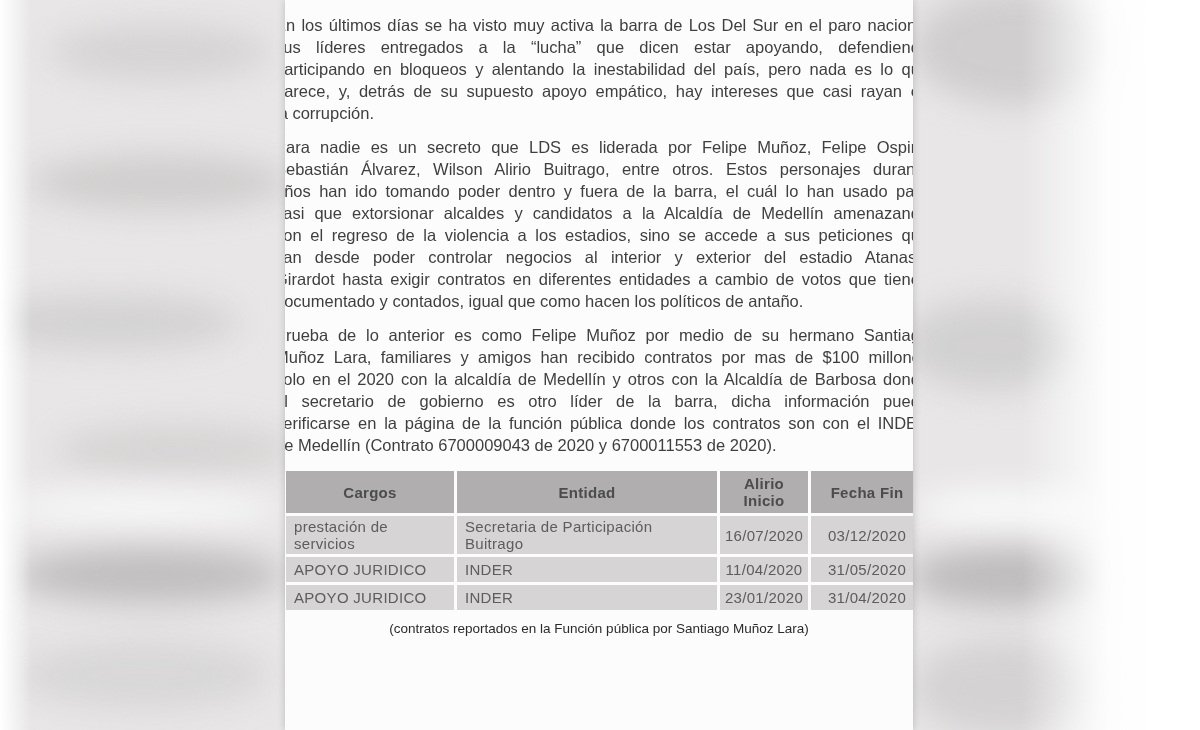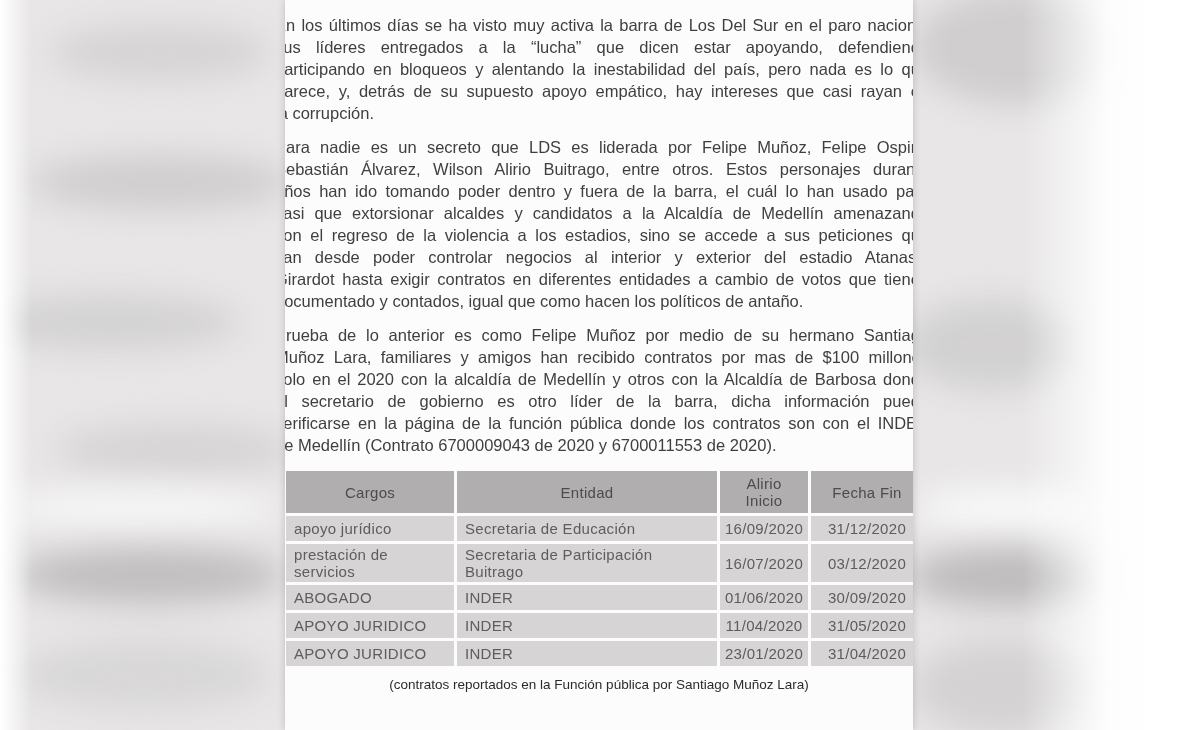--- a/index.html
+++ b/index.html
@@ -36,21 +36,21 @@
   .para { margin:0 0 12px 0; }
   .line { text-align:justify; text-align-last:justify; height:22px; overflow:hidden; }
   .line.last { text-align-last:left; }
 
   
   .ctable { margin:4px 0 0 -2px; border-collapse:separate; border-spacing:3px;
             table-layout:fixed; width:643px; font-size:15px; line-height:17px;
             letter-spacing:.3px; }
   .ctable col.c1 { width:168px; } .ctable col.c2 { width:260px; }
   .ctable col.c3 { width:88px;  } .ctable col.c4 { width:112px; }
-  .ctable th { background:var(--table-header-bg,#b0aeae); color:#4c4c4c; font-weight:normal;
+  .ctable th { background:var(--table-header-bg,#b0aeae); color:#4c4c4c; font-weight:bold;
                text-align:center; vertical-align:middle; padding:2px 6px; height:38px; }
   .ctable td { background:var(--table-row-bg,#d6d4d4); color:#5d5d5d;
                vertical-align:middle; padding:2px 8px; }
   .ctable td.col3, .ctable td.col4 { text-align:center; padding:2px 2px; }
   .ctable td.col1 { height:21px; }
 
   .caption { margin-top:8px; width:628px; text-align:center;
              font-size:13.5px; color:#2b2b2b; }
 </style>
 </head>
@@ -117,36 +117,24 @@
       <thead>
         <tr id="header-row">
             <th>Cargos</th>
             <th>Entidad</th>
             <th>Alirio Inicio</th>
             <th>Fecha Fin</th>
           </tr>
       </thead>
       <tbody id="table-body">
           <tr>
-            <td class="col1">apoyo jurídico</td>
-            <td class="col2">Secretaria de Educación</td>
-            <td class="col3">16/09/2020</td>
-            <td class="col4">31/12/2020</td>
-          </tr>
-          <tr>
             <td class="col1">prestación de servicios</td>
             <td class="col2">Secretaria de Participación Buitrago</td>
             <td class="col3">16/07/2020</td>
             <td class="col4">03/12/2020</td>
-          </tr>
-          <tr>
-            <td class="col1">ABOGADO</td>
-            <td class="col2">INDER</td>
-            <td class="col3">01/06/2020</td>
-            <td class="col4">30/09/2020</td>
           </tr>
           <tr>
             <td class="col1">APOYO JURIDICO</td>
             <td class="col2">INDER</td>
             <td class="col3">11/04/2020</td>
             <td class="col4">31/05/2020</td>
           </tr>
           <tr>
             <td class="col1">APOYO JURIDICO</td>
             <td class="col2">INDER</td>

